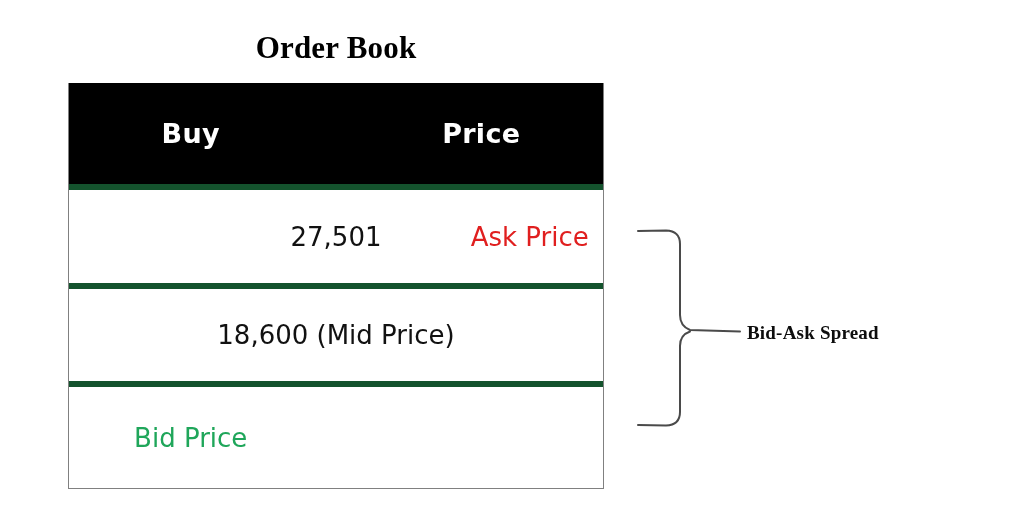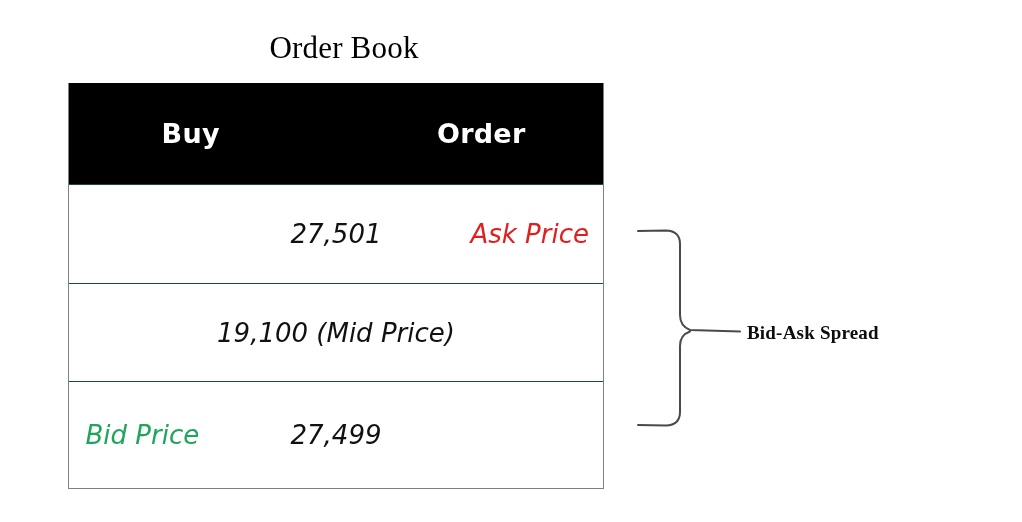--- a/index.html
+++ b/index.html
@@ -11,26 +11,26 @@
     width: 1022px;
     height: 522px;
     position: relative;
     overflow: hidden;
     font-family: "DejaVu Sans", sans-serif;
   }
 
   
   #order-book-title {
     position: absolute;
-    left: 76px;
+    left: 68px;
     top: 30px;
     width: 536px;
     text-align: center;
     font-family: "Liberation Serif", "DejaVu Serif", serif;
-    font-weight: normal;
+    font-weight: bold;
     font-size: 31px;
     line-height: 36px;
     color: #000000;
     letter-spacing: 0.2px;
   }
 
   
   #order-book-table {
     position: absolute;
     left: 68px;
@@ -67,23 +67,22 @@
   }
   #order-book-header .ob-cell {
     color: #ffffff;
     font-weight: bold;
     font-size: 27px;
     letter-spacing: 0.3px;
   }
 
   
   .ob-body-row {
-    border-top: 1px solid #14532d;
+    border-top: 6px solid #14532d;
     background: #ffffff;
-    font-style: italic;
   }
   #ob-row-ask { height: 99px; }
   #ob-row-mid { height: 98px; }
   #ob-row-bid { height: 107px; }
 
   .ob-cell-empty { }
 
   .ob-cell-full {
     flex: 1 1 100%;
     text-align: center;
@@ -120,36 +119,35 @@
 </style>
 </head>
 <body>
 
 <div id="order-book-title">Order Book</div>
 
 <div id="order-book-table">
 
   <div class="ob-row" id="order-book-header">
     <div class="ob-cell">Buy</div>
-    <div class="ob-cell">Order</div>
+    <div class="ob-cell">Price</div>
   </div>
 
   <div class="ob-row ob-body-row" id="ob-row-ask">
     <div class="ob-cell ob-cell-empty"></div>
     <div class="ob-cell price-value">27,501</div>
     <div class="ob-cell ask-label">Ask Price</div>
   </div>
 
   <div class="ob-row ob-body-row" id="ob-row-mid">
-    <div class="ob-cell ob-cell-full price-value">19,100 (Mid Price)</div>
+    <div class="ob-cell ob-cell-full price-value">18,600 (Mid Price)</div>
   </div>
 
   <div class="ob-row ob-body-row" id="ob-row-bid">
     <div class="ob-cell bid-label">Bid Price</div>
-    <div class="ob-cell price-value">27,499</div>
     <div class="ob-cell ob-cell-empty"></div>
   </div>
 
 </div>
 
 <div id="spread-brace">
   <svg width="116" height="212" viewBox="0 0 116 212" fill="none" xmlns="http://www.w3.org/2000/svg" aria-hidden="true">
     <path d="M4 9 L32 8.5 Q46 9 46 22 L46 93 Q46 104 56 108 L106 109.5" stroke="#4a4a4a" stroke-width="2" fill="none" stroke-linecap="round" stroke-linejoin="round"></path>
     <path d="M4 203 L32 203.5 Q46 203 46 190 L46 124 Q46 113 56 109.5" stroke="#4a4a4a" stroke-width="2" fill="none" stroke-linecap="round" stroke-linejoin="round"></path>
   </svg>

